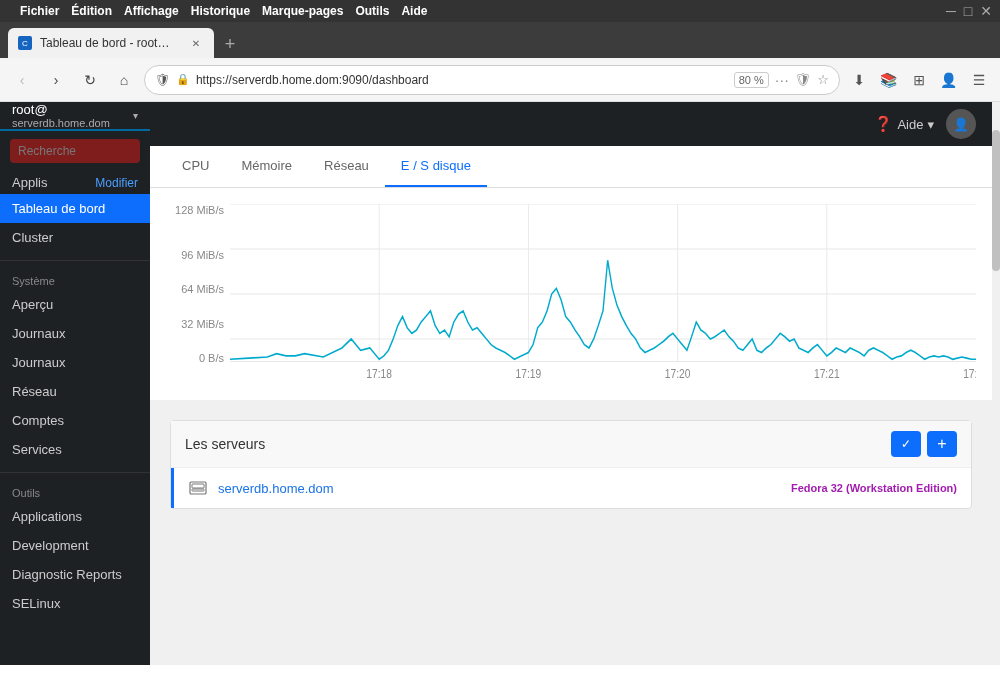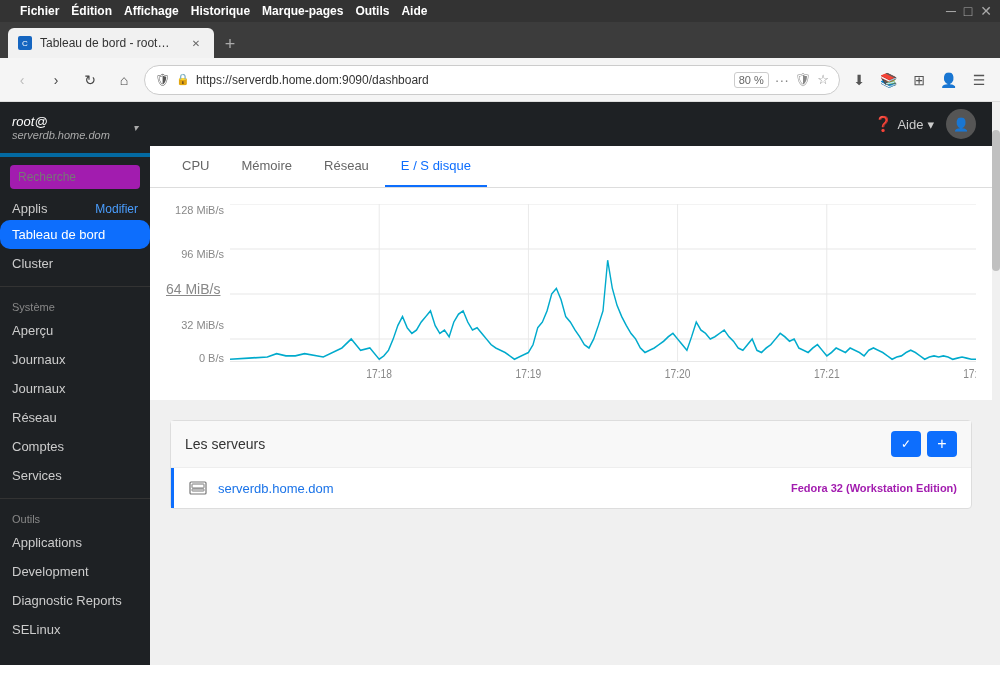--- a/index.html
+++ b/index.html
@@ -26,31 +26,31 @@
     .nav-icon-btn { width: 26px; height: 26px; display: flex; align-items: center; justify-content: center; cursor: pointer; color: #555; font-size: 14px; border-radius: 4px; }
 
     
     .main-layout { display: flex; height: calc(693px - 28px - 22px - 36px - 44px); }
 
     
     .sidebar { width: 150px; background: #1e2124; color: #ccc; display: flex; flex-direction: column; overflow-y: auto; flex-shrink: 0; }
     .sidebar::-webkit-scrollbar { width: 4px; }
     .sidebar::-webkit-scrollbar-thumb { background: #555; }
 
-    .sidebar-header { padding: 12px 12px; border-bottom: 4px solid #0369a1; font-style: italic; }
+    .sidebar-header { padding: 0 12px; border-bottom: 2px solid #0369a1; }
     .sidebar-username { color: #fff; font-size: 13px; font-weight: 500; }
     .sidebar-domain { color: #aaa; font-size: 11px; }
     .sidebar-header-row { display: flex; align-items: center; justify-content: space-between; }
     .sidebar-arrow { color: #aaa; font-size: 10px; }
 
     .sidebar-search { padding: 8px 10px; }
-    .sidebar-search input { width: 100%; background: #a21caf; border: none; border-radius: 4px; color: #ccc; padding: 5px 8px; font-size: 12px; outline: none; }
+    .sidebar-search input { width: 100%; background: #7f1d1d; border: none; border-radius: 4px; color: #ccc; padding: 5px 8px; font-size: 12px; outline: none; }
     .sidebar-search input::placeholder { color: #777; }
 
-    .sidebar-item { padding: 7px 12px; cursor: pointer; display: flex; align-items: center; justify-content: space-between; color: #ccc; font-size: 13px; border-radius: 10px; }
+    .sidebar-item { padding: 7px 12px; cursor: pointer; display: flex; align-items: center; justify-content: space-between; color: #ccc; font-size: 13px; }
     .sidebar-item.active { background: #0d6efd; color: #fff; }
     .modifier-btn { color: #4a9eff; font-size: 12px; cursor: pointer; }
 
     .sidebar-divider { height: 1px; background: #333; margin: 8px 0; }
 
     .sidebar-group-label { padding: 6px 12px 3px; color: #888; font-size: 11px; }
 
     
     .content { flex: 1; background: #f0f0f0; overflow-y: auto; display: flex; flex-direction: column; }
     .content::-webkit-scrollbar { width: 6px; }
@@ -235,21 +235,21 @@
       <div class="tab">Réseau</div>
       <div class="tab active">E / S disque</div>
     </div>
 
     <div class="chart-container">
       <div class="chart-area">
 
         <div style="position:absolute;left:0;top:0;width:62px;height:calc(100% - 20px);display:flex;flex-direction:column;justify-content:space-between;padding-bottom:0;">
           <span style="font-size:11px;color:#888;text-align:right;display:block;padding-right:4px;">128 MiB/s</span>
           <span style="font-size:11px;color:#888;text-align:right;display:block;padding-right:4px;margin-top:10px;">96 MiB/s</span>
-          <span style="font-size:14px;color:#888;display:block;padding-right:4px;text-decoration:underline;">64 MiB/s</span>
+          <span style="font-size:11px;color:#888;text-align:right;display:block;padding-right:4px;">64 MiB/s</span>
           <span style="font-size:11px;color:#888;text-align:right;display:block;padding-right:4px;">32 MiB/s</span>
           <span style="font-size:11px;color:#888;text-align:right;display:block;padding-right:4px;">0 B/s</span>
         </div>
 
         <svg style="position:absolute;left:64px;top:0;right:0;bottom:0;width:calc(100% - 64px);height:100%;" viewBox="0 0 800 160" preserveAspectRatio="none">
 
           <line x1="0" y1="0" x2="800" y2="0" stroke="#e8e8e8" stroke-width="1"></line>
           <line x1="0" y1="40" x2="800" y2="40" stroke="#e8e8e8" stroke-width="1"></line>
           <line x1="0" y1="80" x2="800" y2="80" stroke="#e8e8e8" stroke-width="1"></line>
           <line x1="0" y1="120" x2="800" y2="120" stroke="#e8e8e8" stroke-width="1"></line>

